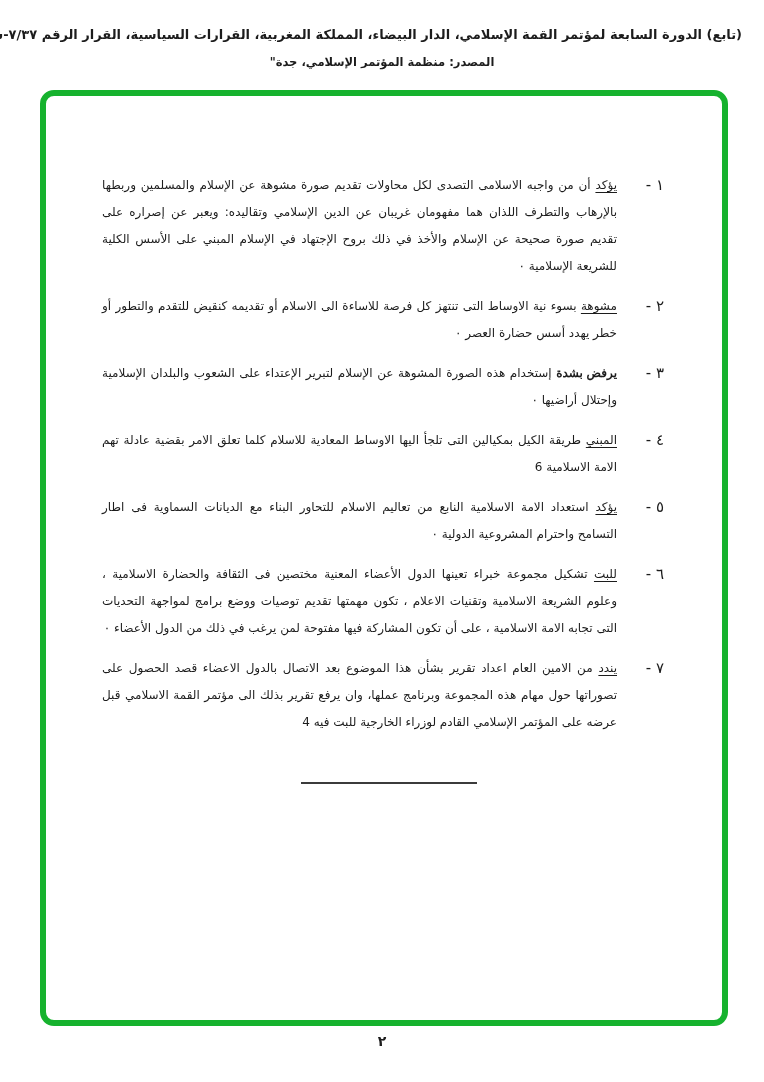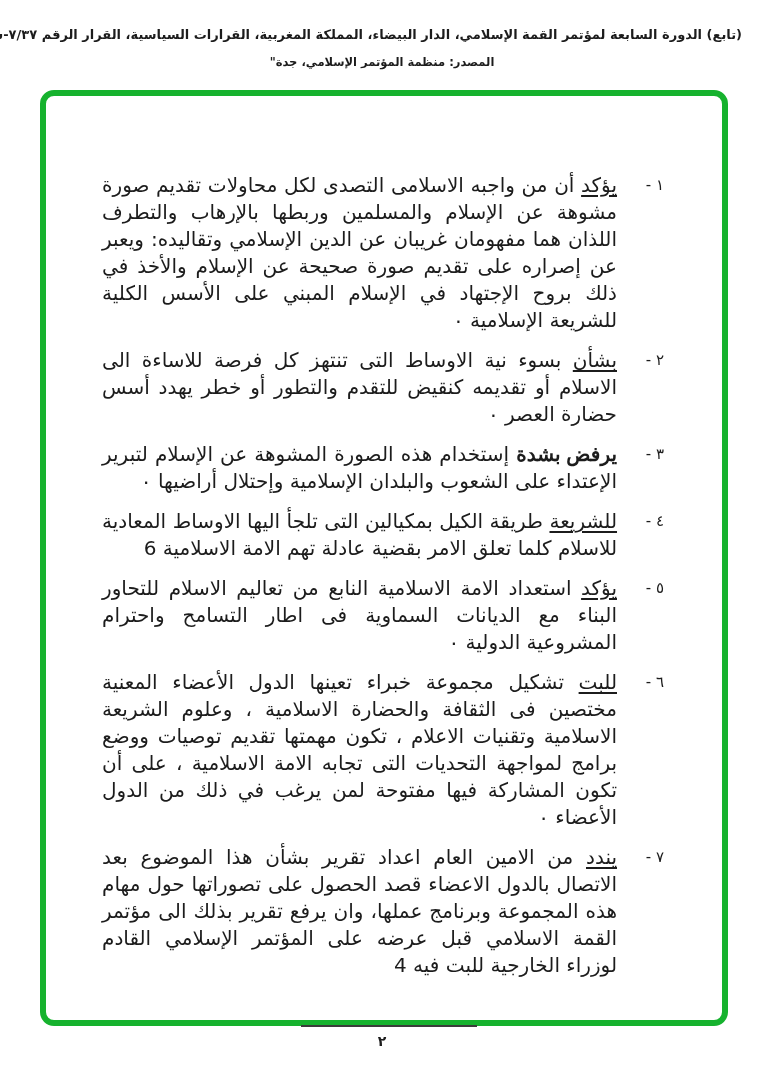--- a/index.html
+++ b/index.html
@@ -39,21 +39,21 @@
     direction:rtl;
   }
   .item { display:flex; margin-bottom:13px; }
   .marker {
     flex:0 0 47px;
     font-size:15px; line-height:27px;
     white-space:nowrap;
   }
   .text {
     flex:1;
-    font-size:20px; line-height:27px;
+    font-size:12px; line-height:27px;
     text-align:justify;
   }
   .lead.u { text-decoration:underline; text-underline-offset:3px; }
   .lead.b { font-weight:bold;font-family:Liberation Serif, serif; }
 
   .divider {
     width:176px; height:0;
     border-top:2px solid #3b3b3b;
     margin:46px auto 0 auto;
     transform:translateX(6px);
@@ -83,37 +83,37 @@
         <div class="marker">١ -</div>
         <div class="text">
           <span class="lead u">يؤكد</span>
           <span>أن من واجبه الاسلامى التصدى لكل محاولات تقديم صورة مشوهة عن الإسلام والمسلمين وربطها بالإرهاب والتطرف اللذان هما مفهومان غريبان عن الدين الإسلامي وتقاليده: ويعبر عن إصراره على تقديم صورة صحيحة عن الإسلام والأخذ في ذلك بروح الإجتهاد في الإسلام المبني على الأسس الكلية للشريعة الإسلامية ٠</span>
         </div>
       </div>
 
       <div class="item">
         <div class="marker">٢ -</div>
         <div class="text">
-          <span class="lead u">بشأن</span>
+          <span class="lead u">مشوهة</span>
           <span>بسوء نية الاوساط التى تنتهز كل فرصة للاساءة الى الاسلام أو تقديمه كنقيض للتقدم والتطور أو خطر يهدد أسس حضارة العصر ٠</span>
         </div>
       </div>
 
       <div class="item">
         <div class="marker">٣ -</div>
         <div class="text">
           <span class="lead b">يرفض بشدة</span>
           <span>إستخدام هذه الصورة المشوهة عن الإسلام لتبرير الإعتداء على الشعوب والبلدان الإسلامية وإحتلال أراضيها ٠</span>
         </div>
       </div>
 
       <div class="item">
         <div class="marker">٤ -</div>
         <div class="text">
-          <span class="lead u">للشريعة</span>
+          <span class="lead u">المبني</span>
           <span>طريقة الكيل بمكيالين التى تلجأ اليها الاوساط المعادية للاسلام كلما تعلق الامر بقضية عادلة تهم الامة الاسلامية 6</span>
         </div>
       </div>
 
       <div class="item">
         <div class="marker">٥ -</div>
         <div class="text">
           <span class="lead u">يؤكد</span>
           <span>استعداد الامة الاسلامية النابع من تعاليم الاسلام للتحاور البناء مع الديانات السماوية فى اطار التسامح واحترام المشروعية الدولية ٠</span>
         </div>

